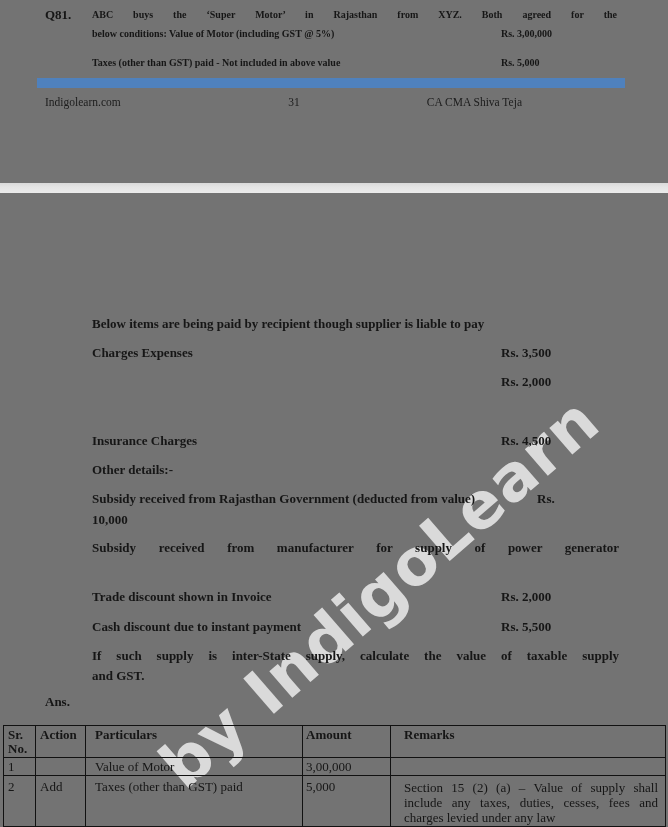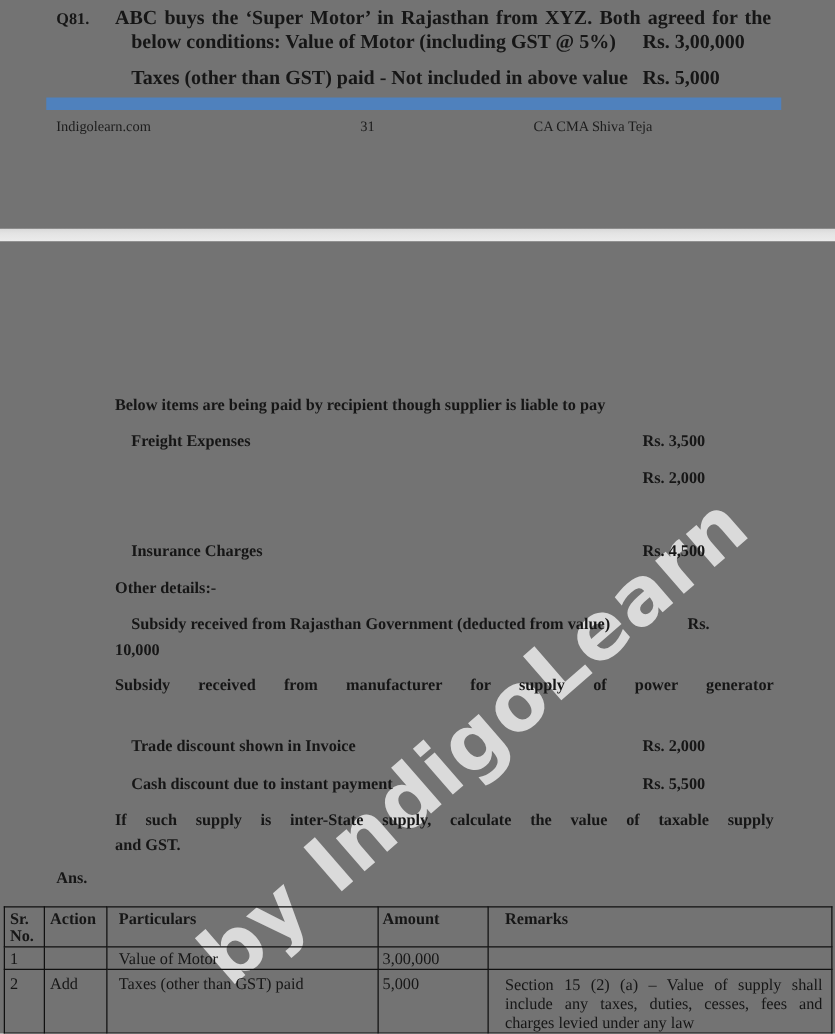--- a/index.html
+++ b/index.html
@@ -3,23 +3,23 @@
 <meta charset="utf-8">
 <style>
   html,body { margin:0; padding:0; background:#ffffff; }
   .sheet {
     position:relative; width:668px; height:827px; background:#737373;
     font-family:"Liberation Serif", serif; color:#161616; overflow:hidden;
   }
   
   .q-block { position:absolute; left:45px; top:5px; width:574px; display:flex; z-index:1; }
   .q-label { flex:none; width:47px; font-size:13px; font-weight:bold; line-height:19px; }
-  .q-body  { flex:none; width:525px; font-size:16px; font-weight:bold; line-height:19px; }
+  .q-body  { flex:none; width:525px; font-size:10px; font-weight:bold; line-height:19px; }
   .just    { text-align:justify; text-align-last:justify; }
-  .rel     { position:relative;margin-left:13px; }
+  .rel     { position:relative; }
   .amt     { position:absolute; left:409px; top:0; white-space:nowrap; }
   .amt-rs  { position:absolute; left:445px; top:0; white-space:nowrap; }
   .taxes-line { margin-top:10px; }
   .blue-bar {
     position:absolute; left:37px; top:78px; width:588px; height:10px;
     background:#4f81bd; z-index:1;
   }
   .footer { position:absolute; left:0; top:96px; width:588px; height:16px; font-size:11.5px; color:#1c1c1c; z-index:1; }
   .footer-site   { position:absolute; left:45px; top:0; }
   .footer-page   { position:absolute; left:0; right:0; top:0; text-align:center; }
@@ -92,21 +92,21 @@
 
   <div class="page-gap"></div>
 
   <div class="wm-region">
     <div class="watermark">by IndigoLearn</div>
   </div>
 
   <div class="pline" style="top:314px;">Below items are being paid by recipient though supplier is liable to pay</div>
 
   <div class="pline rel" style="top:343px;">
-    <span>Freight Expenses</span>
+    <span>Charges Expenses</span>
     <span class="amt">Rs. 3,500</span>
   </div>
   <div class="pline rel" style="top:372px;">
     <span class="amt">Rs. 2,000</span>
   </div>
   <div class="pline rel" style="top:431px;">
     <span>Insurance Charges</span>
     <span class="amt">Rs. 4,500</span>
   </div>
 

